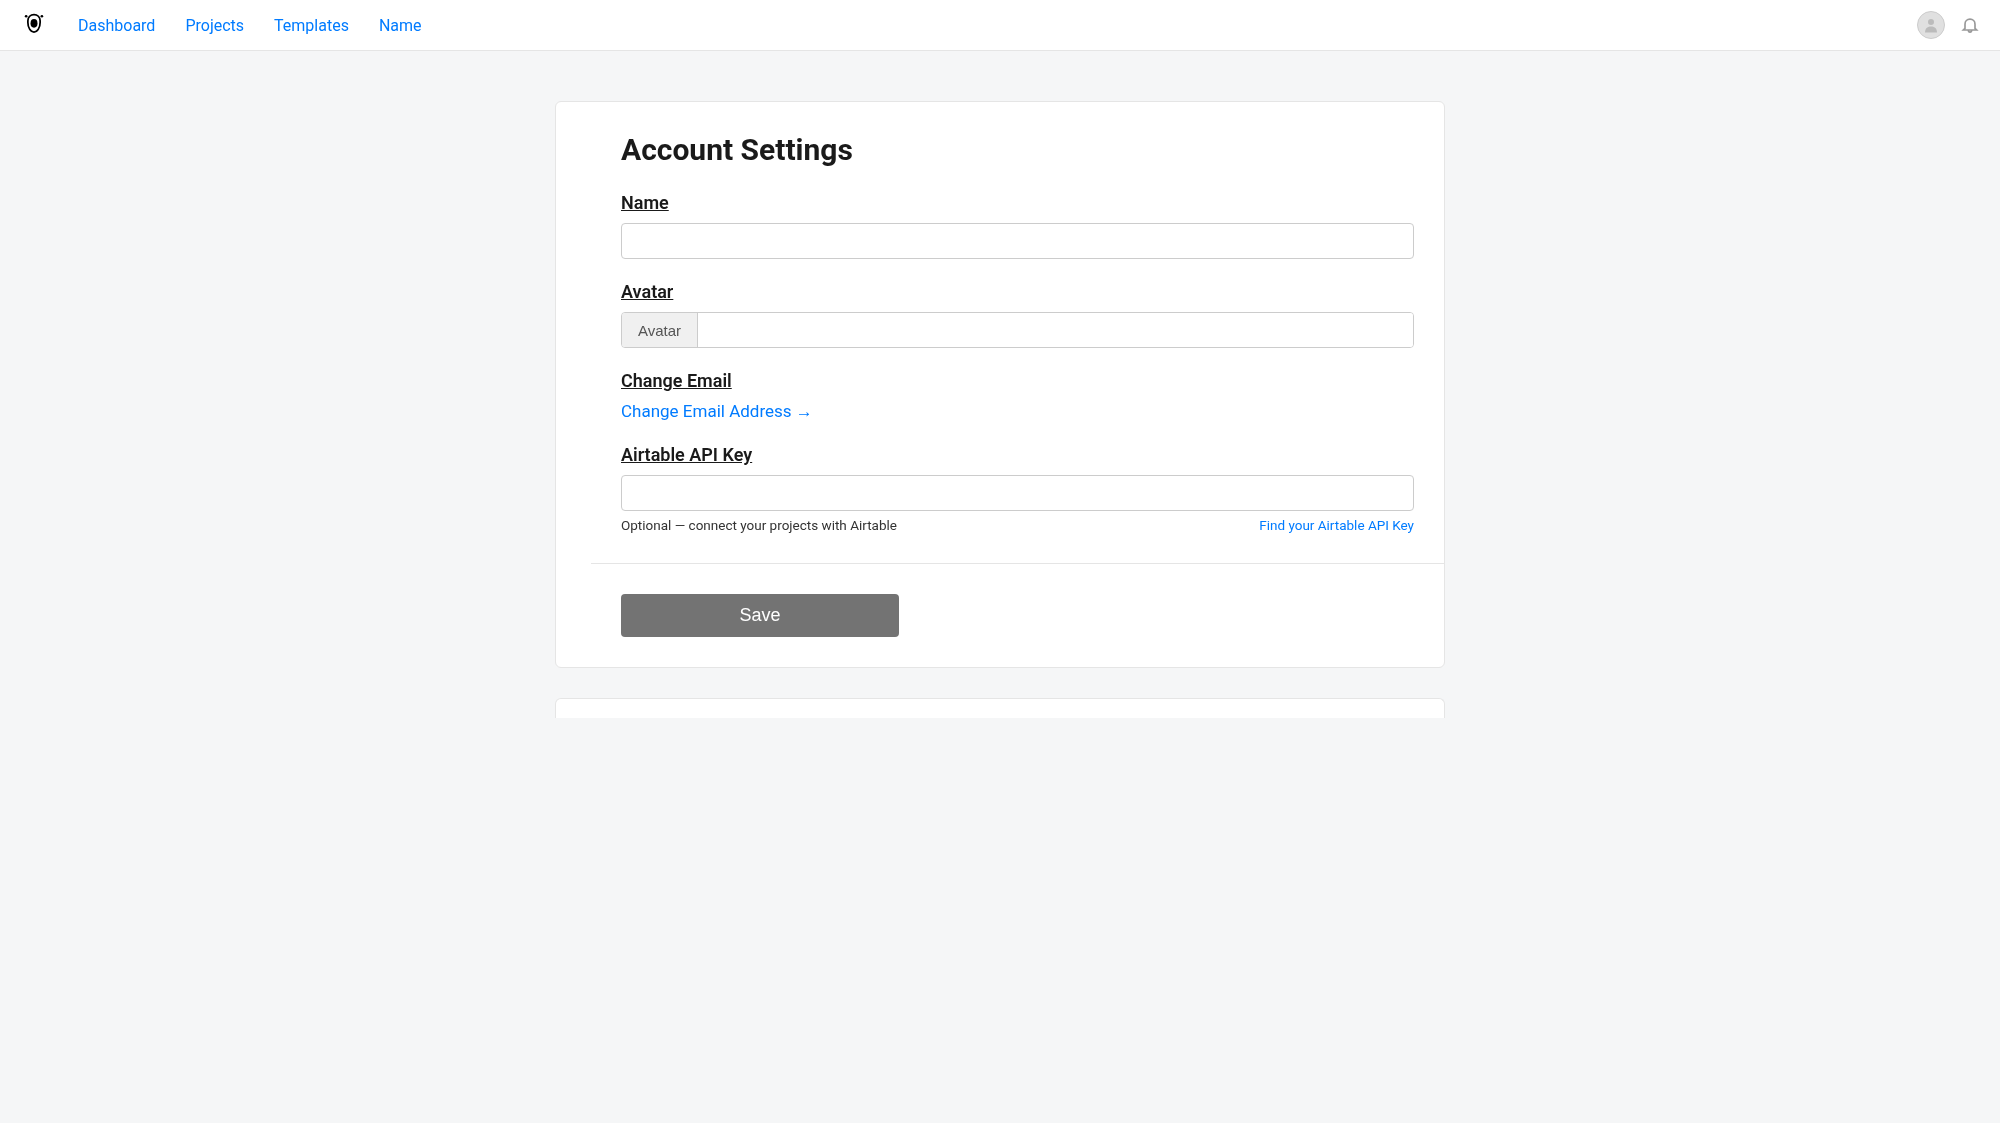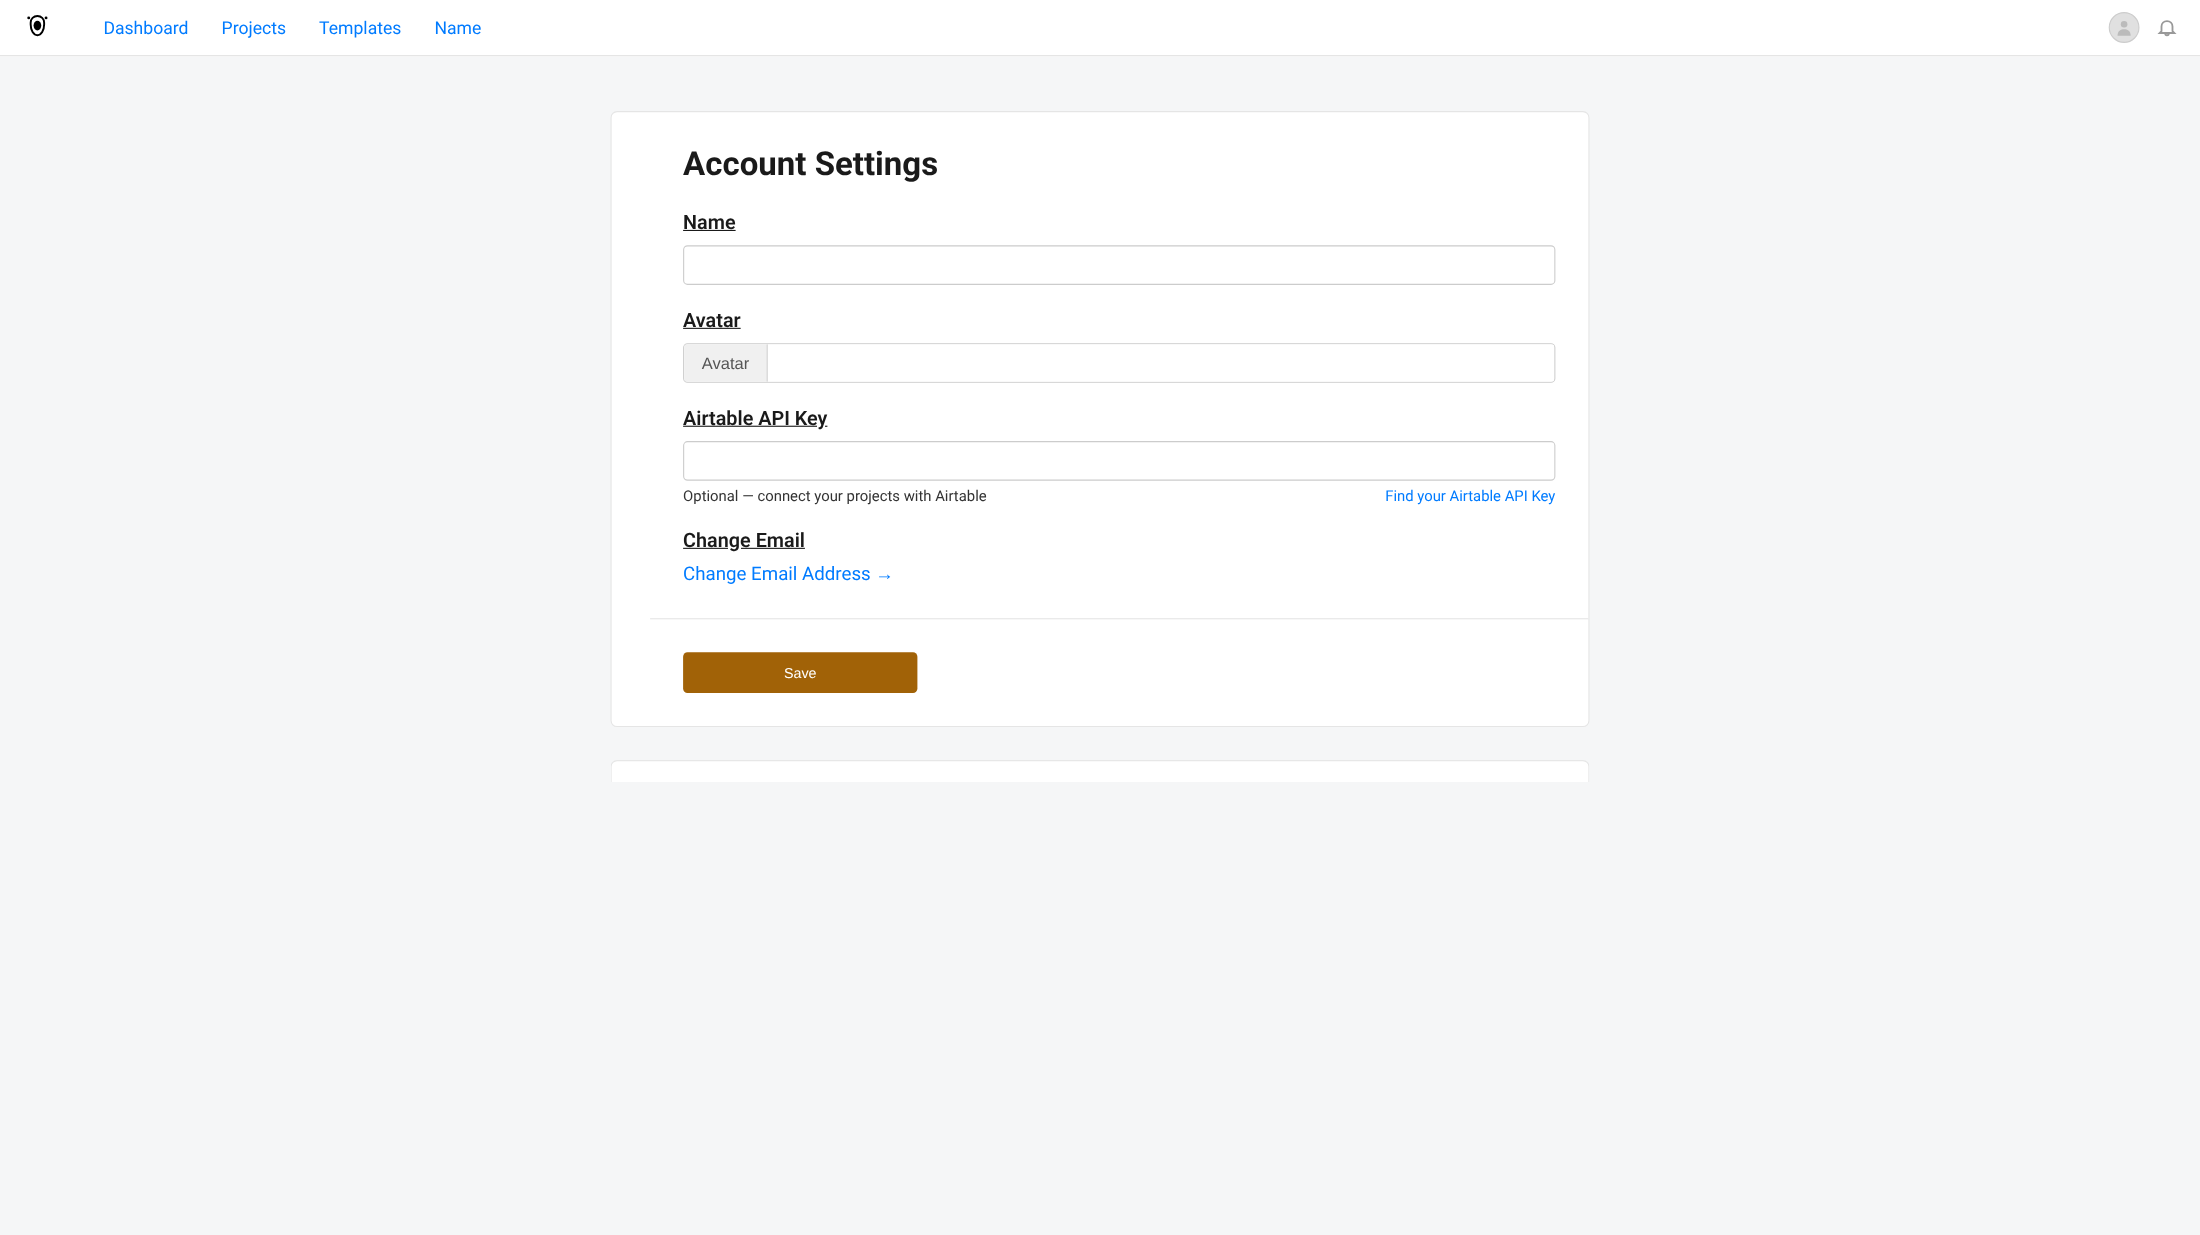--- a/index.html
+++ b/index.html
@@ -17,21 +17,21 @@
       border-bottom: 1px solid #e5e5e5;
       height: 51px;
       display: flex;
       align-items: center;
       padding: 0 20px;
       justify-content: space-between;
     }
     .nav-left {
       display: flex;
       align-items: center;
-      gap: 46px;
+      gap: 30px;
     }
     .logo {
       width: 28px;
       height: 28px;
       display: flex;
       align-items: center;
       justify-content: center;
     }
     .logo svg {
       width: 28px;
@@ -177,27 +177,27 @@
       font-size: 20px;
       line-height: 1.5;
       color: #1a1a1a;
     }
     .info-text .link-inline {
       color: #007bff;
       text-decoration: none;
       cursor: pointer;
     }
     .btn-primary {
-      background: #a16207;
+      background: #737373;
       color: #fff;
       border: none;
       border-radius: 4px;
       padding: 11px 0;
-      width: 213px;
-      font-size: 13px;
+      width: 278px;
+      font-size: 18px;
       cursor: pointer;
       text-align: center;
     }
     .card-footer {
       padding: 30px;
     }
   </style>
 </head>
 <body>
 
@@ -247,32 +247,32 @@
 
       <div class="form-group">
         <label class="form-label">Avatar</label>
         <div class="file-input-wrap">
           <button class="file-button">Avatar</button>
           <input type="text" class="file-display" readonly="" style="">
         </div>
       </div>
 
       <div class="form-group">
+        <label class="form-label">Change Email</label>
+        <a class="link">Change Email Address →</a>
+      </div>
+
+      <div class="form-group">
         <label class="form-label">Airtable API Key</label>
         <input type="text" class="form-input" value="" style="">
         <div class="help-row">
           <span class="help-text">Optional — connect your projects with Airtable</span>
           <a class="help-link">Find your Airtable API Key</a>
         </div>
       </div>
-
-      <div class="form-group">
-        <label class="form-label">Change Email</label>
-        <a class="link">Change Email Address →</a>
-      </div>
     </div>
 
 
     <div class="card-footer">
       <button class="btn-primary">Save</button>
     </div>
 
   </div>
 
   <div class="card" style="height:20px;border-bottom:none;border-radius:6px 6px 0 0;"></div>

